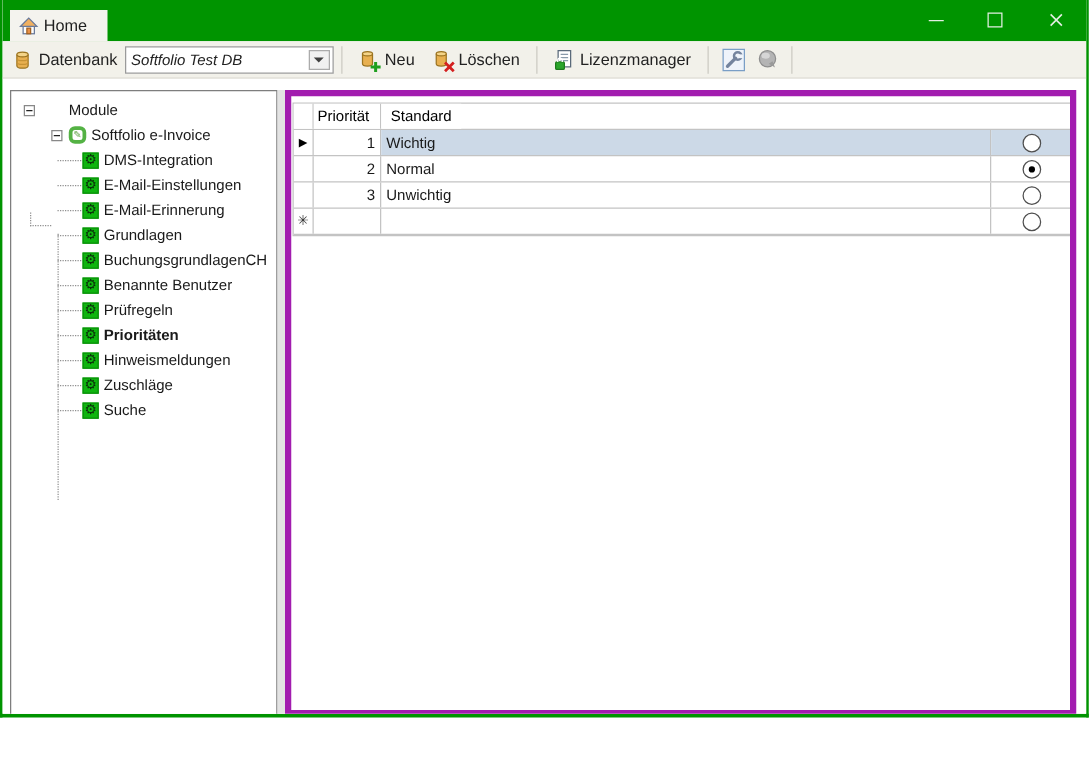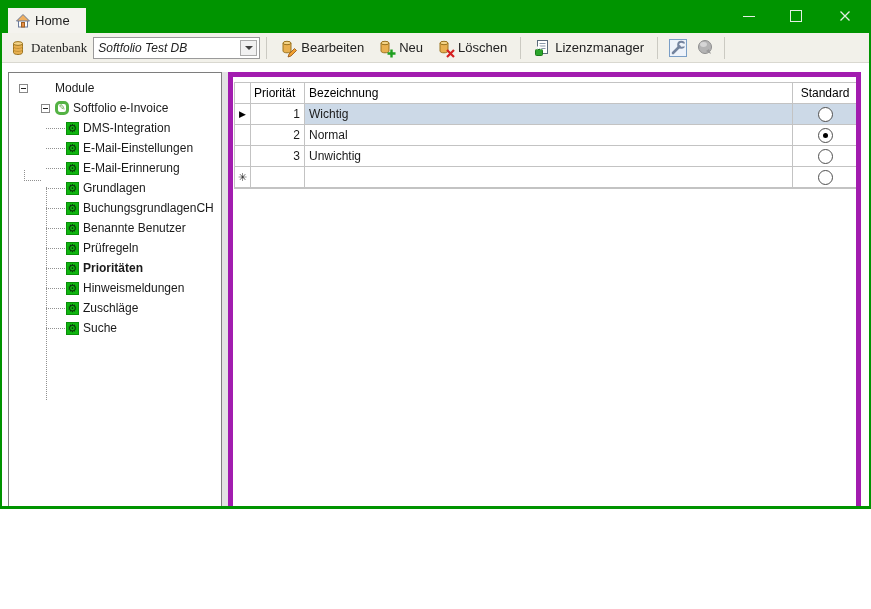--- a/index.html
+++ b/index.html
@@ -1,18 +1,18 @@
 <!DOCTYPE html>
 <html><head>
 <meta charset="utf-8">
 <style>
   html,body{margin:0;padding:0;}
   body{font-family:"Liberation Sans", sans-serif;}
   .window{
-    position:relative;width:871px;height:509px;background:#ffffff;
+    position:relative;width:871px;height:574px;background:#ffffff;
     box-sizing:border-box;border:0 solid #009400;border-left-width:2px;border-right-width:2px;border-bottom-width:3px;
     overflow:hidden;font-size:12px;color:#1a1a1a;
   }
   
   .titlebar{position:absolute;left:0;top:0;width:867px;height:33px;background:#009400;}
   .home-tab{
     position:absolute;left:6px;top:8px;width:78px;height:25px;background:#f4f3ee;
     display:flex;align-items:center;gap:4px;padding-left:7px;box-sizing:border-box;
     font-size:13px;color:#1e1e1e;
   }
@@ -21,21 +21,21 @@
   .glyph-min{width:12px;height:1px;background:#e4efe4;}
   .glyph-max{width:10px;height:10px;border:1px solid #e4efe4;background:transparent;}
   
   .toolbar{
     position:absolute;left:0;top:33px;width:867px;height:30px;background:#f2f1ea;
     border-bottom:1px solid #d9d8d0;box-sizing:border-box;
     display:flex;align-items:center;font-size:13px;color:#222;
   }
   .tb-gap{width:8px;flex:none;}
   .tb-sep{width:1px;height:22px;background:#cbcac2;margin:0 6px;flex:none;}
-  .tb-label{margin:0 6px 0 5px;font-family:Liberation Serif, serif;}
+  .tb-label{margin:0 6px 0 5px;}
   .combo{
     width:167px;height:22px;background:#fff;border:1px solid #9a9a9a;box-sizing:border-box;
     display:flex;align-items:center;position:relative;flex:none;font-style:italic;
   }
   .combo-value{flex:1;padding-left:4px;font-size:12px;white-space:nowrap;overflow:hidden;}
   .combo-btn{
     width:17px;height:16px;margin-right:2px;background:#f1f1f1;border:1px solid #ababab;
     display:flex;align-items:center;justify-content:center;flex:none;box-sizing:border-box;
   }
   .combo-arrow{width:0;height:0;border-left:4px solid transparent;border-right:4px solid transparent;border-top:4px solid #404040;}
@@ -167,34 +167,20 @@
       </span>
     </div>
     <span class="tb-sep"></span>
     <div class="tb-button">
       <span class="icon16">
         <svg width="16" height="16" viewBox="0 0 16 16">
           <path d="M3 3 v8 c0 1.1 1.8 1.8 4 1.8 s4 -.7 4 -1.8 v-8" fill="#e8b050" stroke="#9c7420"></path>
           <ellipse cx="7" cy="3" rx="4" ry="1.7" fill="#f4d488" stroke="#9c7420"></ellipse>
         </svg>
         <span class="overlay">
-          <svg width="11" height="11" viewBox="0 0 11 11">
-            <path d="M1 10 L2 7 L7.5 1.5 L9.5 3.5 L4 9 Z" fill="#f0a030" stroke="#905010" stroke-width="0.8"></path>
-          </svg>
-        </span>
-      </span>
-      <span>Bearbeiten</span>
-    </div>
-    <div class="tb-button">
-      <span class="icon16">
-        <svg width="16" height="16" viewBox="0 0 16 16">
-          <path d="M3 3 v8 c0 1.1 1.8 1.8 4 1.8 s4 -.7 4 -1.8 v-8" fill="#e8b050" stroke="#9c7420"></path>
-          <ellipse cx="7" cy="3" rx="4" ry="1.7" fill="#f4d488" stroke="#9c7420"></ellipse>
-        </svg>
-        <span class="overlay">
           <svg width="9" height="9" viewBox="0 0 9 9">
               <path d="M4.5 0.5 v8 M0.5 4.5 h8" stroke="#1f9f1f" stroke-width="2.4"></path>
             </svg>
         </span>
       </span>
       <span>Neu</span>
     </div>
     <div class="tb-button">
       <span class="icon16">
         <svg width="16" height="16" viewBox="0 0 16 16">
@@ -325,21 +311,20 @@
       </div>
     </div>
 
     <div class="splitter"></div>
 
     <div class="grid-panel">
       <div class="grid">
         <div class="g-row g-header">
           <div class="g-cell c-sel"></div>
           <div class="g-cell c-pri">Priorität</div>
-          <div class="g-cell c-bez">Bezeichnung</div>
           <div class="g-cell c-std">Standard</div>
         </div>
 
         <div class="g-row row-current">
           <div class="g-cell c-sel">
             <span class="sel-arrow">▶</span>
           </div>
           <div class="g-cell c-pri">1</div>
           <div class="g-cell c-bez">Wichtig</div>
           <div class="g-cell c-std">

